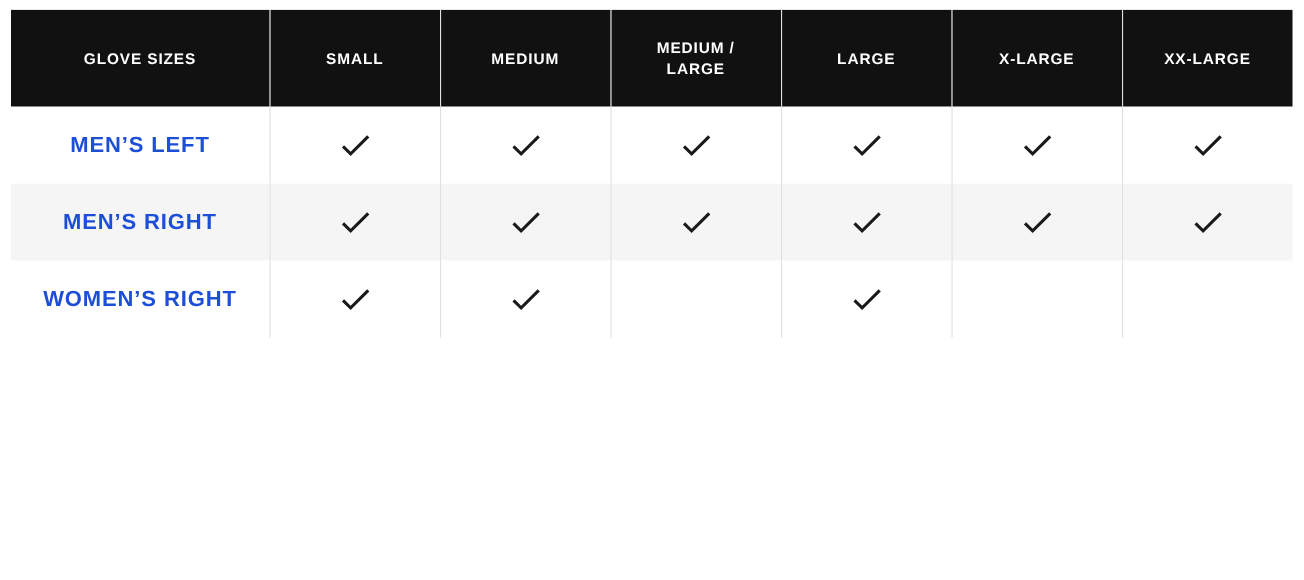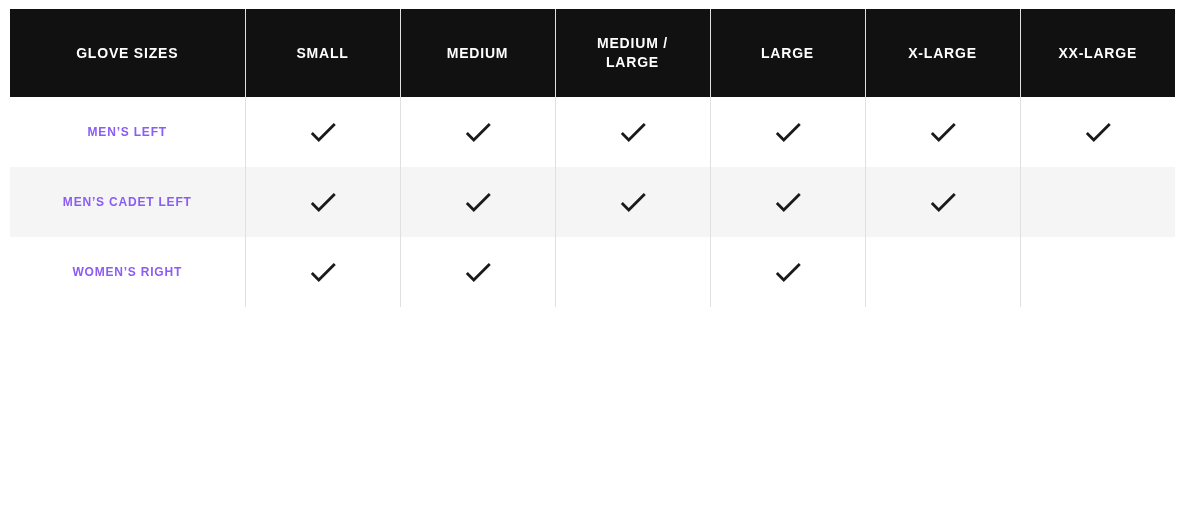--- a/index.html
+++ b/index.html
@@ -48,24 +48,24 @@
   }
 
   tbody td {
     height: 70px;
     background: #ffffff;
   }
   tbody tr:nth-child(even) td {
     background: #f5f5f5;
   }
   td.row-label {
-    font-size: 12px;
+    font-size: 20px;
     font-weight: 700;
     letter-spacing: 0.8px;
-    color: #8b5cf6;
+    color: #1d4ed8;
     text-transform: uppercase;
   }
   td.check-cell svg {
     display: inline-block;
     vertical-align: middle;
   }
 </style>
 </head>
 <body>
 
@@ -110,37 +110,39 @@
               <path d="M9 16.17 4.83 12l-1.42 1.41L9 19 21 7l-1.41-1.41z" fill="#1a1a1a"></path>
             </svg></td>
           <td class="check-cell"><svg viewBox="0 0 24 24" width="34" height="34">
               <path d="M9 16.17 4.83 12l-1.42 1.41L9 19 21 7l-1.41-1.41z" fill="#1a1a1a"></path>
             </svg></td>
           <td class="check-cell"><svg viewBox="0 0 24 24" width="34" height="34">
               <path d="M9 16.17 4.83 12l-1.42 1.41L9 19 21 7l-1.41-1.41z" fill="#1a1a1a"></path>
             </svg></td>
         </tr>
         <tr>
-          <td class="row-label">MEN’S CADET LEFT</td>
+          <td class="row-label">MEN’S RIGHT</td>
           <td class="check-cell"><svg viewBox="0 0 24 24" width="34" height="34">
               <path d="M9 16.17 4.83 12l-1.42 1.41L9 19 21 7l-1.41-1.41z" fill="#1a1a1a"></path>
             </svg></td>
           <td class="check-cell"><svg viewBox="0 0 24 24" width="34" height="34">
               <path d="M9 16.17 4.83 12l-1.42 1.41L9 19 21 7l-1.41-1.41z" fill="#1a1a1a"></path>
             </svg></td>
           <td class="check-cell"><svg viewBox="0 0 24 24" width="34" height="34">
               <path d="M9 16.17 4.83 12l-1.42 1.41L9 19 21 7l-1.41-1.41z" fill="#1a1a1a"></path>
             </svg></td>
           <td class="check-cell"><svg viewBox="0 0 24 24" width="34" height="34">
               <path d="M9 16.17 4.83 12l-1.42 1.41L9 19 21 7l-1.41-1.41z" fill="#1a1a1a"></path>
             </svg></td>
           <td class="check-cell"><svg viewBox="0 0 24 24" width="34" height="34">
               <path d="M9 16.17 4.83 12l-1.42 1.41L9 19 21 7l-1.41-1.41z" fill="#1a1a1a"></path>
             </svg></td>
-          <td class="empty-cell"></td>
+          <td class="check-cell"><svg viewBox="0 0 24 24" width="34" height="34">
+              <path d="M9 16.17 4.83 12l-1.42 1.41L9 19 21 7l-1.41-1.41z" fill="#1a1a1a"></path>
+            </svg></td>
         </tr>
         <tr>
           <td class="row-label">WOMEN’S RIGHT</td>
           <td class="check-cell"><svg viewBox="0 0 24 24" width="34" height="34">
               <path d="M9 16.17 4.83 12l-1.42 1.41L9 19 21 7l-1.41-1.41z" fill="#1a1a1a"></path>
             </svg></td>
           <td class="check-cell"><svg viewBox="0 0 24 24" width="34" height="34">
               <path d="M9 16.17 4.83 12l-1.42 1.41L9 19 21 7l-1.41-1.41z" fill="#1a1a1a"></path>
             </svg></td>
           <td class="empty-cell"></td>

